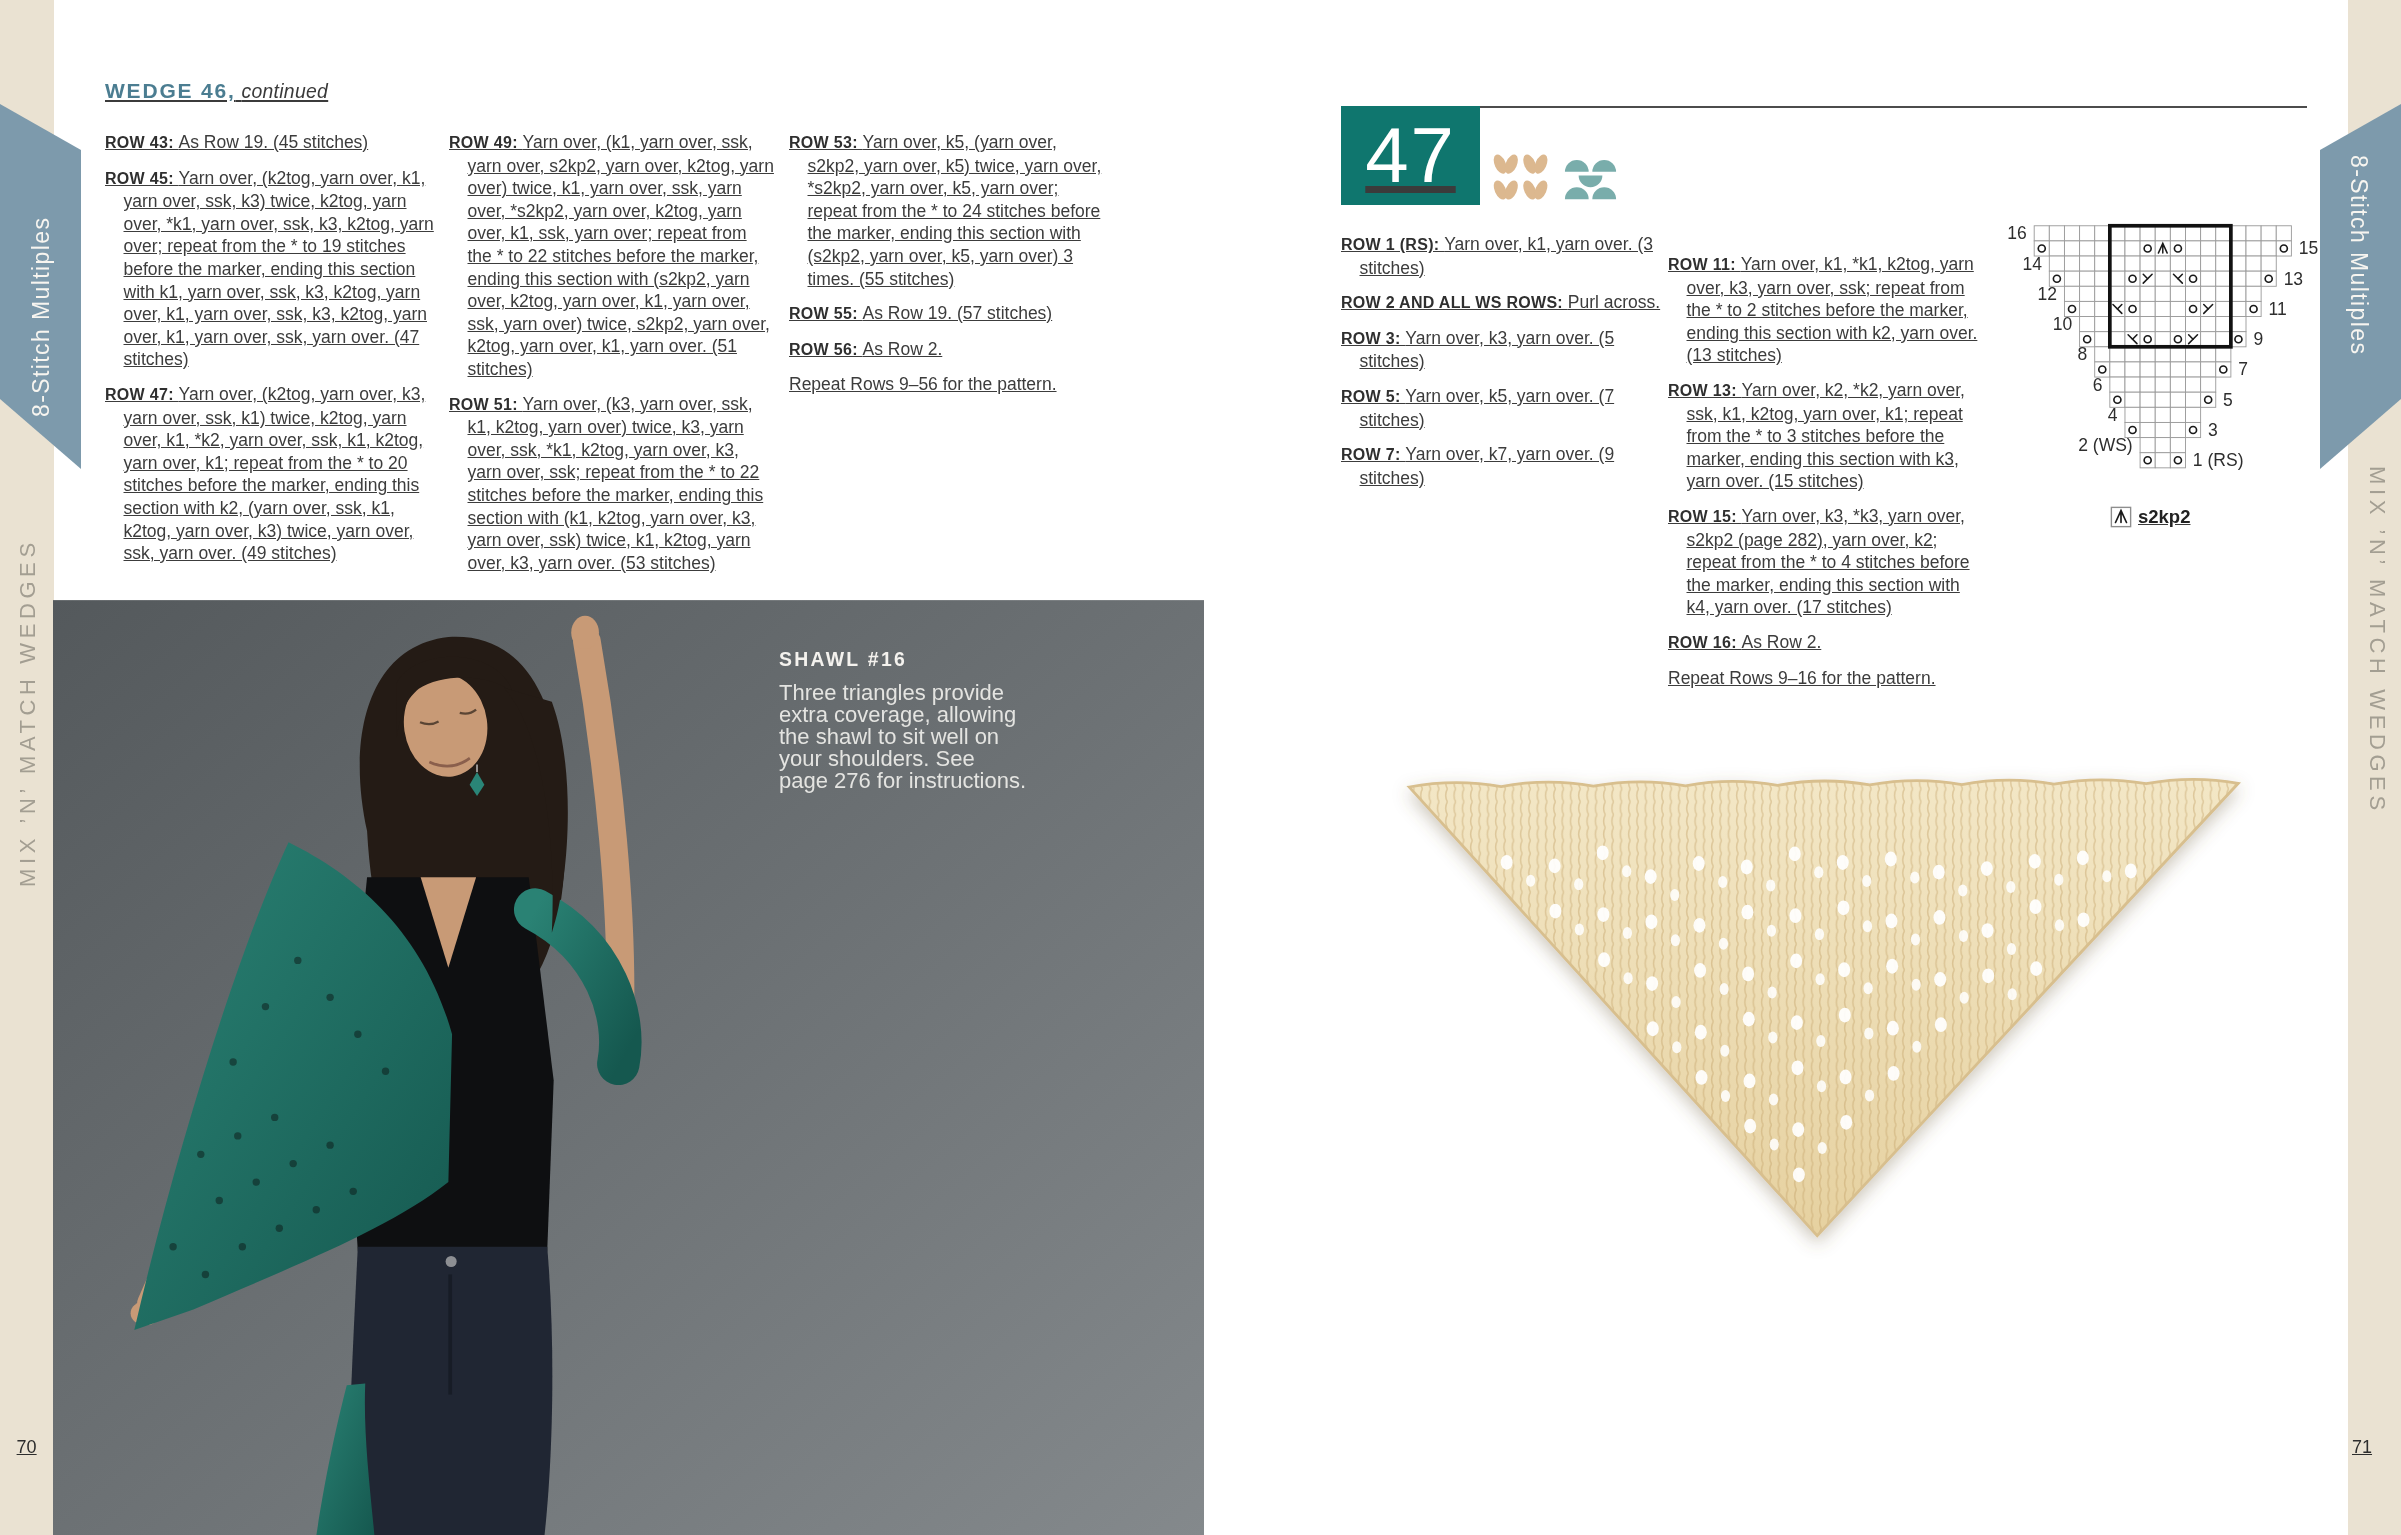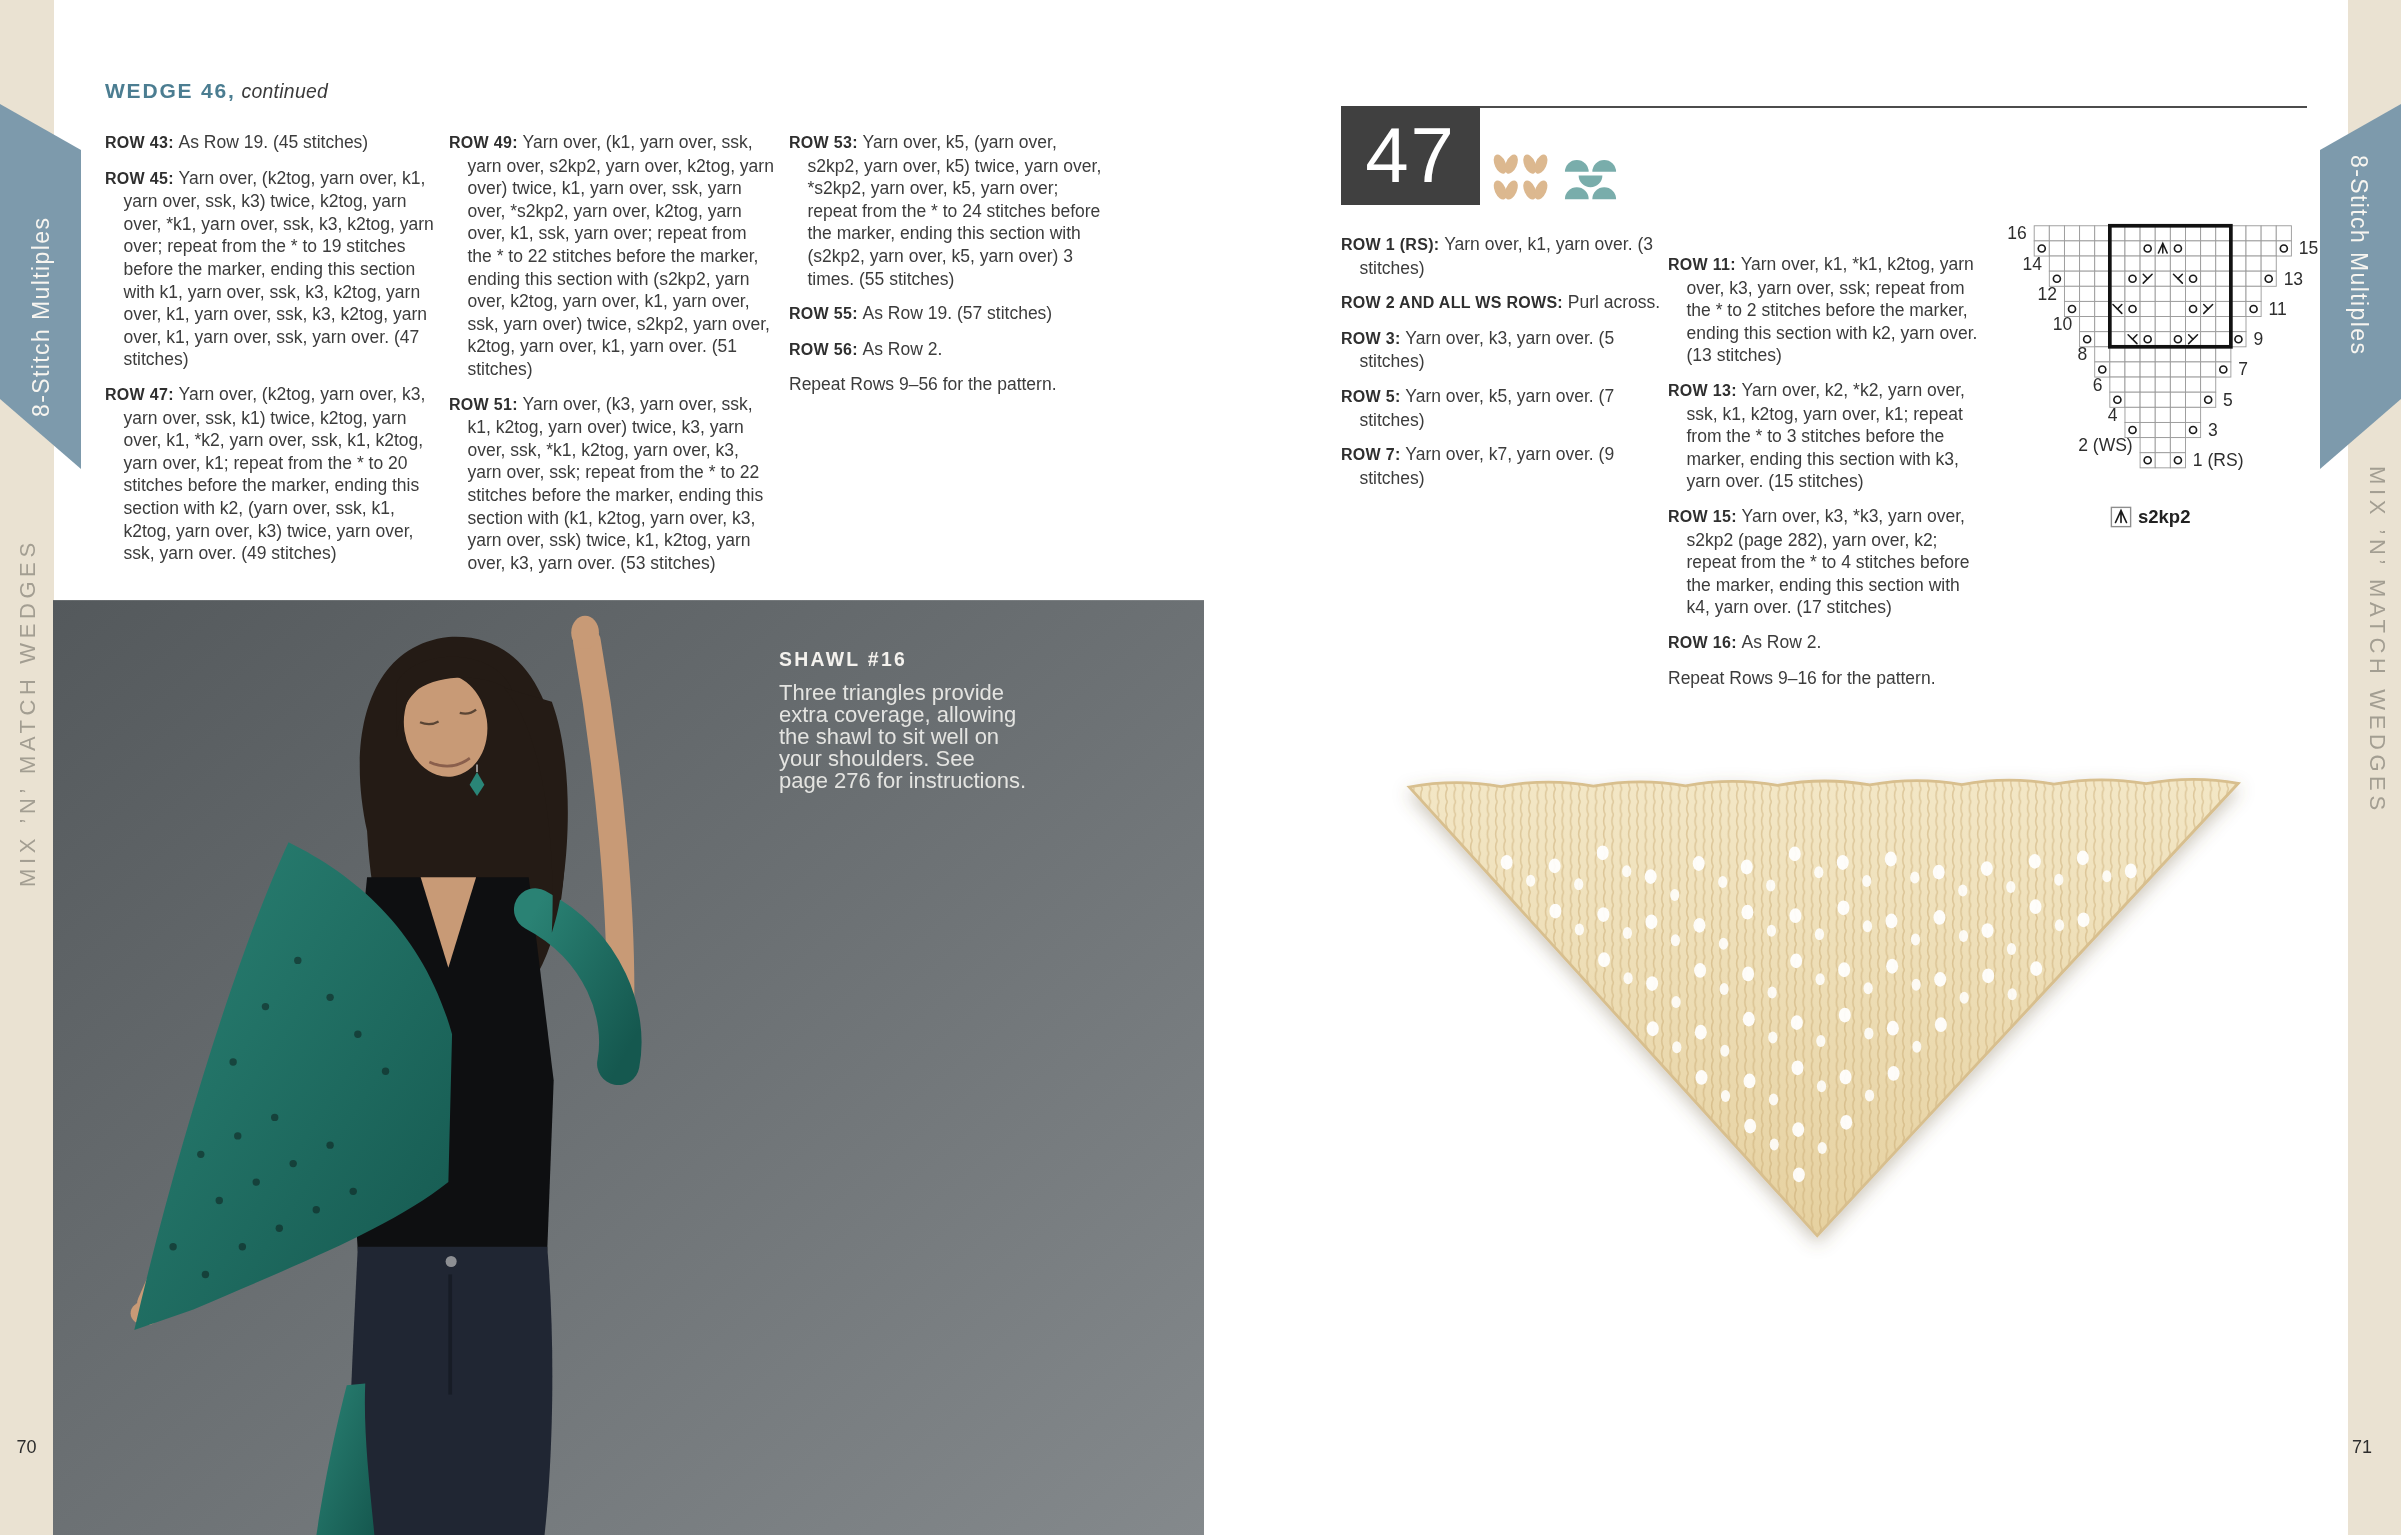--- a/index.html
+++ b/index.html
@@ -1,18 +1,18 @@
 <!DOCTYPE html>
 <html style="font-size:14.8px"><head>
 <meta charset="utf-8">
 <style>
   html,body{margin:0;padding:0;background:#ffffff;}
   #spread{position:relative;width:2401px;height:1536px;background:#ffffff;
           font-family:"Liberation Sans",sans-serif;color:#3b3b3b;overflow:hidden;}
-  .abs{position:absolute;}
+  .abs{position:absolute;text-decoration:underline;}
   
   .strip{top:0;height:1536px;background:#eae2d2;}
   #strip-left{left:0;width:54px;}
   #strip-right{left:2348px;width:54px;}
   .tab{background:#7d9aac;}
   #tab-left{left:0;top:0;width:81px;height:480px;
     clip-path:polygon(0 104px,81px 150px,81px 469px,0 399px);}
   #tab-right{left:2320px;top:0;width:81px;height:480px;
     clip-path:polygon(81px 104px,0 150px,0 469px,81px 399px);}
   .vtext{position:absolute;white-space:nowrap;transform-origin:0 0;
@@ -33,21 +33,21 @@
   .col{font-size:17.5px;line-height:22.6px;color:#3c3c3c;}
   .col p{margin:0 0 12px 0;padding-left:18.5px;text-indent:-18.5px;}
   .col b{font-weight:bold;font-size:16px;letter-spacing:0.3px;color:#2f2f2f;}
   #lcol1{left:105px;top:131px;width:331px;}
   #lcol2{left:449px;top:131px;width:325px;}
   #lcol3{left:789px;top:131px;width:320px;}
   #rcol1{left:1341px;top:233px;width:329px;}
   #rcol2{left:1668px;top:233px;width:312px;margin-top:20px;}
   
   #toprule{left:1341px;top:106px;width:966px;height:1.8px;background:#4c4c4c;}
-  #patternbox{left:1341px;top:106px;width:139px;height:99px;background:#404040;
+  #patternbox{left:1341px;top:106px;width:139px;height:99px;background:#0f766e;
     display:flex;align-items:center;justify-content:center;}
   #patternbox span{color:#ffffff;font-size:78px;font-weight:400;letter-spacing:1.8px;}
   #icon-petals{left:1491px;top:153px;}
   #icon-shells{left:1563px;top:159px;}
   
   #chart{left:1977px;top:220px;}
   #legend{left:2110px;top:506px;display:flex;align-items:center;gap:6px;}
   #legend .lbl{font-size:18.5px;font-weight:bold;color:#222;}
   
   #photo{left:53px;top:600px;width:1151px;height:828px;}

